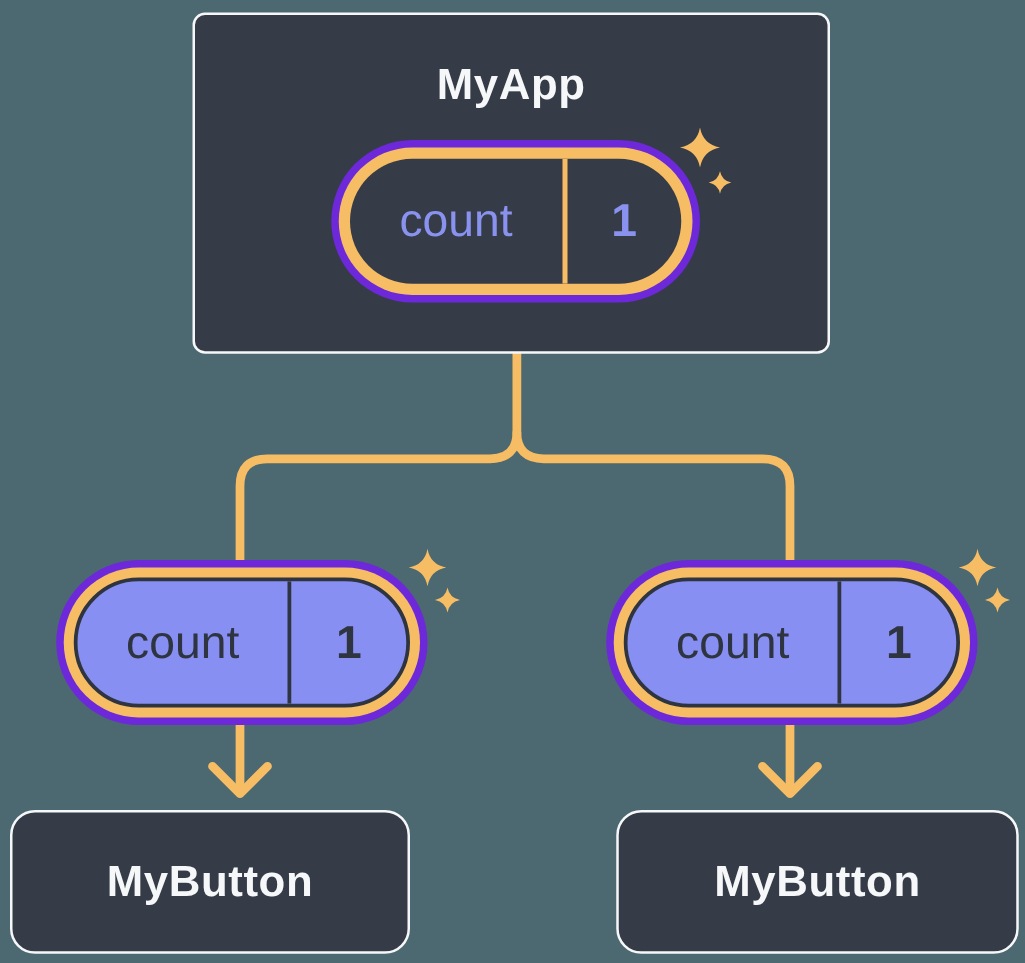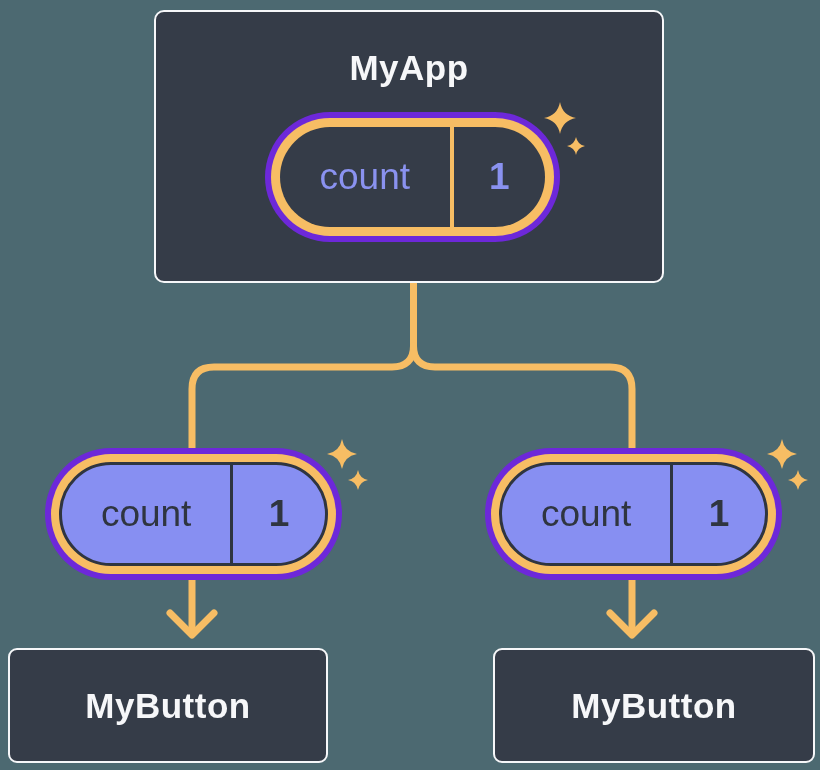--- a/index.html
+++ b/index.html
@@ -26,21 +26,21 @@
     border: 2px solid #f6f7f9;
     box-sizing: border-box;
     z-index: 2;
   }
   .node-root {
     left: 154px; top: 10px;
     width: 510px; height: 273px;
     border-radius: 10px;
   }
   .node-child {
-    border-radius: 9px;
+    border-radius: 20px;
     display: flex;
     align-items: center;
     justify-content: center;
   }
   .node-child-left  { left: 8px;   top: 648px; width: 320px; height: 115px; }
   .node-child-right { left: 493px; top: 648px; width: 322px; height: 115px; }
 
   .node-title {
     color: #f6f7f9;
     font-size: 35px;

